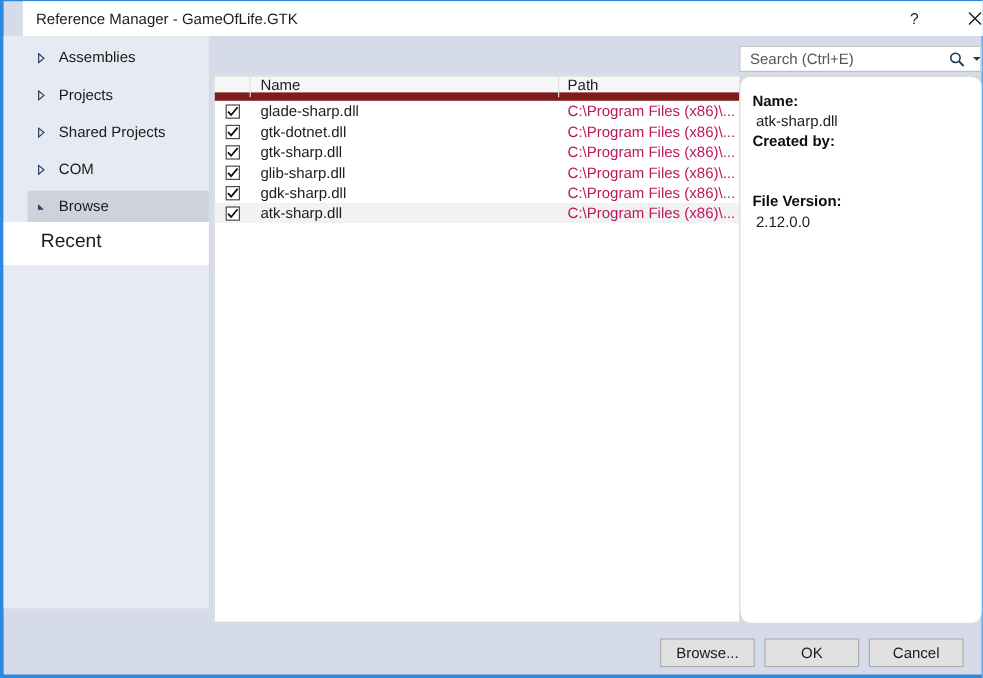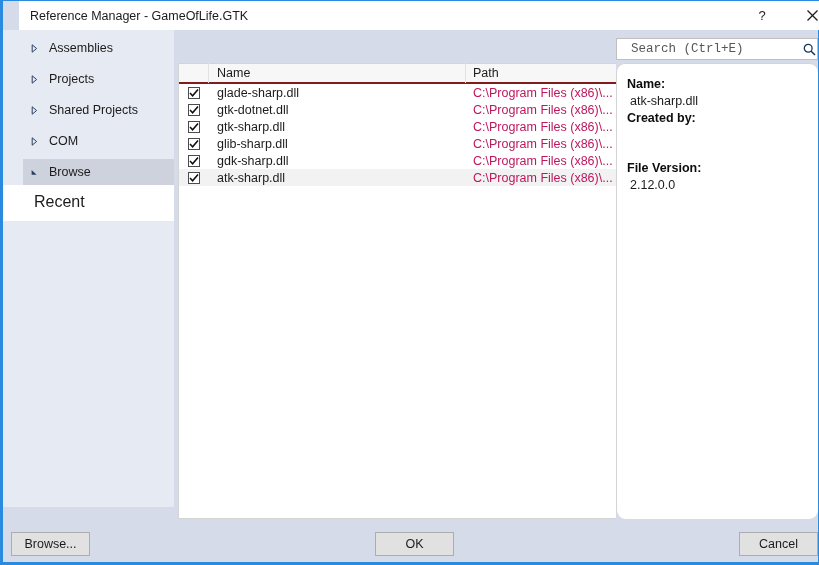--- a/index.html
+++ b/index.html
@@ -95,21 +95,21 @@
     left: 175px; top: 62px;
     width: 438px; height: 456px;
     background: #ffffff;
     border: 1px solid #d4d4d4;
     border-right: none;
   }
   #list-header {
     display: flex;
     height: 20px;
     background: #f7f7f7;
-    border-bottom: 2px solid #7f1d1d;
+    border-bottom: 7px solid #7f1d1d;
     align-items: center;
   }
   .hcell {
     font-size: 12.5px;
     color: #1b1b1b;
     height: 20px;
     line-height: 20px;
     white-space: nowrap;
     overflow: hidden;
   }
@@ -182,24 +182,24 @@
     background: #ffffff;
     border: 1px solid #bfbfbf;
     display: flex;
     align-items: center;
   }
   #search-input {
     flex: 1 1 auto;
     border: none;
     outline: none;
     background: transparent;
-    font-family: Liberation Mono, monospace;
+    font-family: Liberation Sans, sans-serif;
     font-size: 12.5px;
     color: #555555;
-    padding-left: 14px;
+    padding-left: 8px;
     height: 20px;
   }
   #search-input::placeholder { color: #565656; opacity: 1; }
   #search-icon {
     flex: 0 0 19px;
     display: flex; align-items: center; justify-content: center;
     cursor: default;
   }
   #search-dropdown-icon {
     flex: 0 0 13px;
@@ -207,21 +207,22 @@
     cursor: default;
   }
 
   
   #footer {
     position: absolute;
     left: 0; top: 524px;
     width: 815px; height: 38px;
     display: flex;
     align-items: center;
-    justify-content: space-between;
+    justify-content: flex-end;
+    padding-right: 15px;
   }
   .dlg-btn {
     height: 24px;
     width: 79px;
     margin-left: 8px;
     background: #e1e1e1;
     border: 1px solid #adadad;
     font-family: "Liberation Sans", sans-serif;
     font-size: 12.5px;
     color: #1b1b1b;

